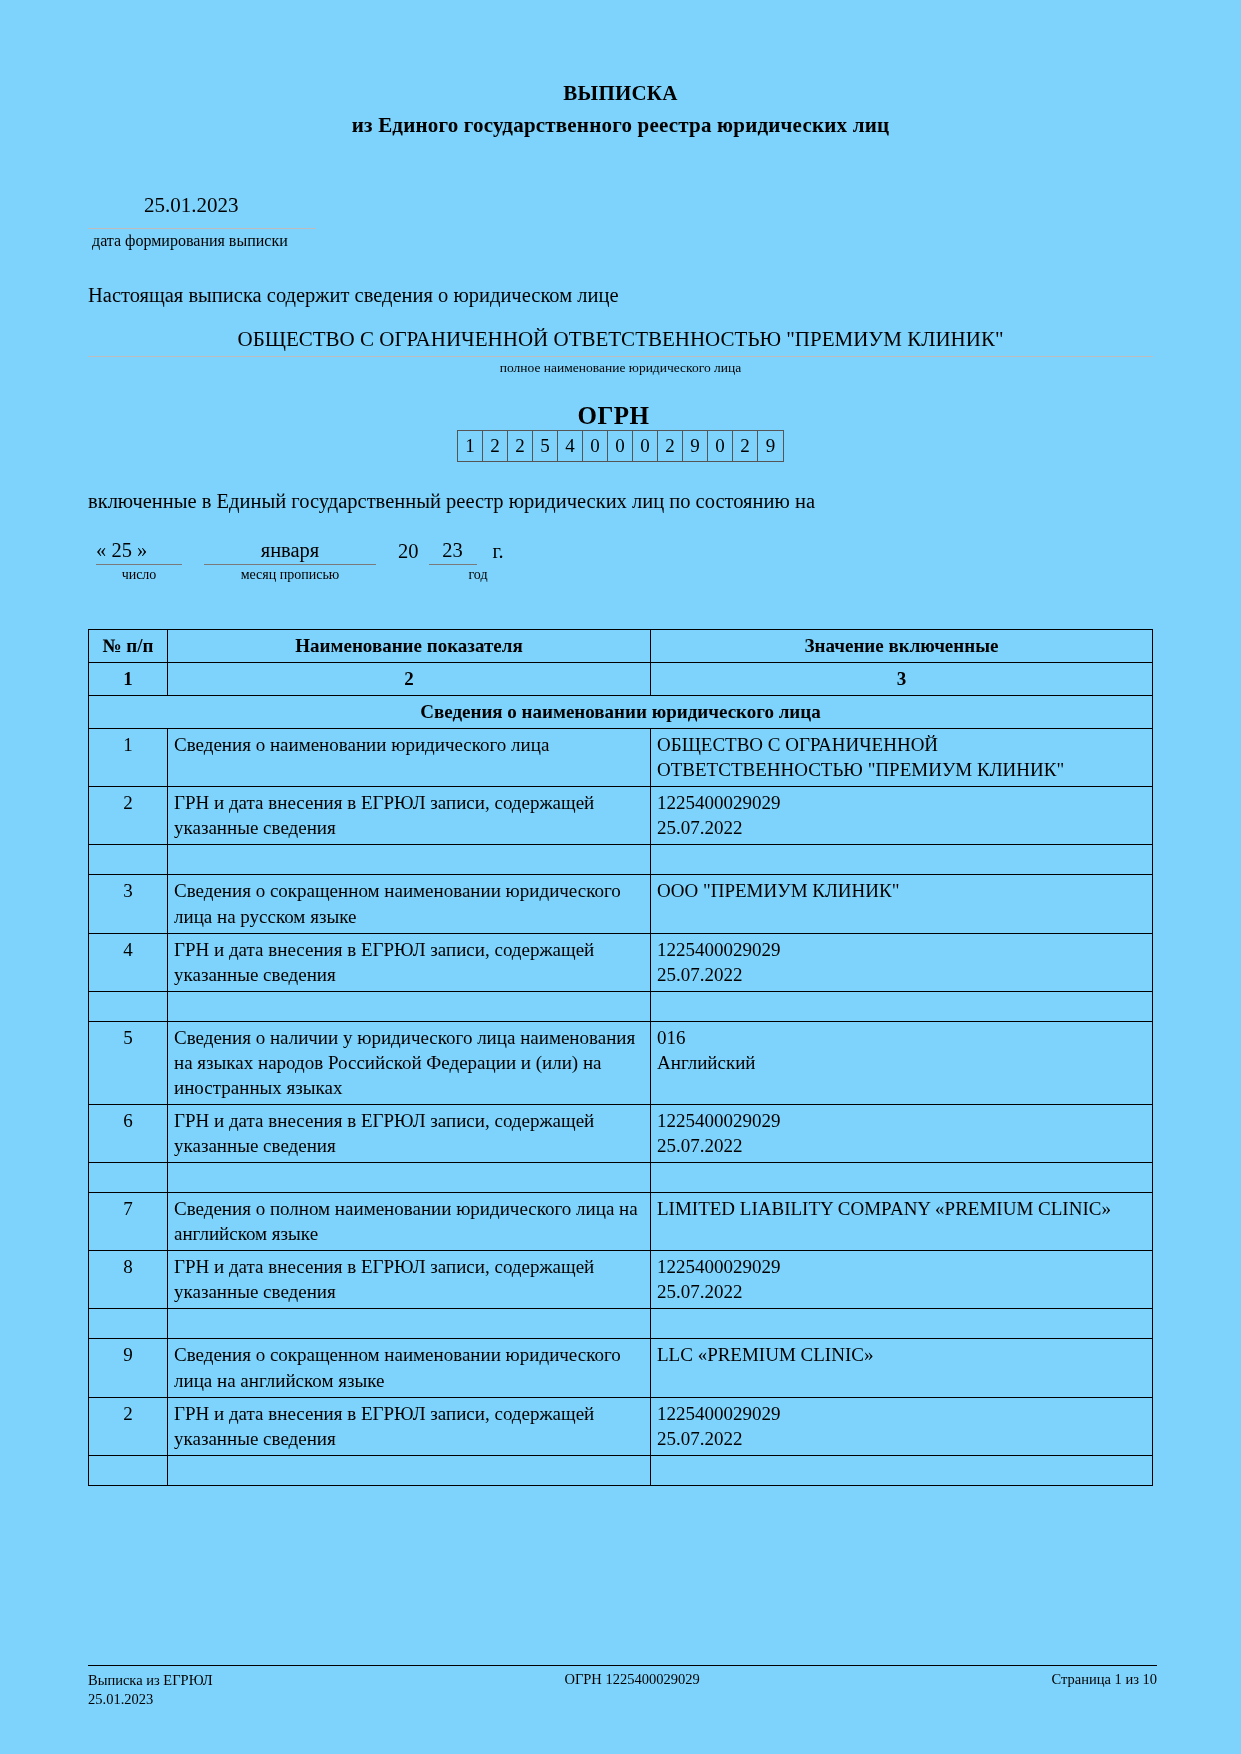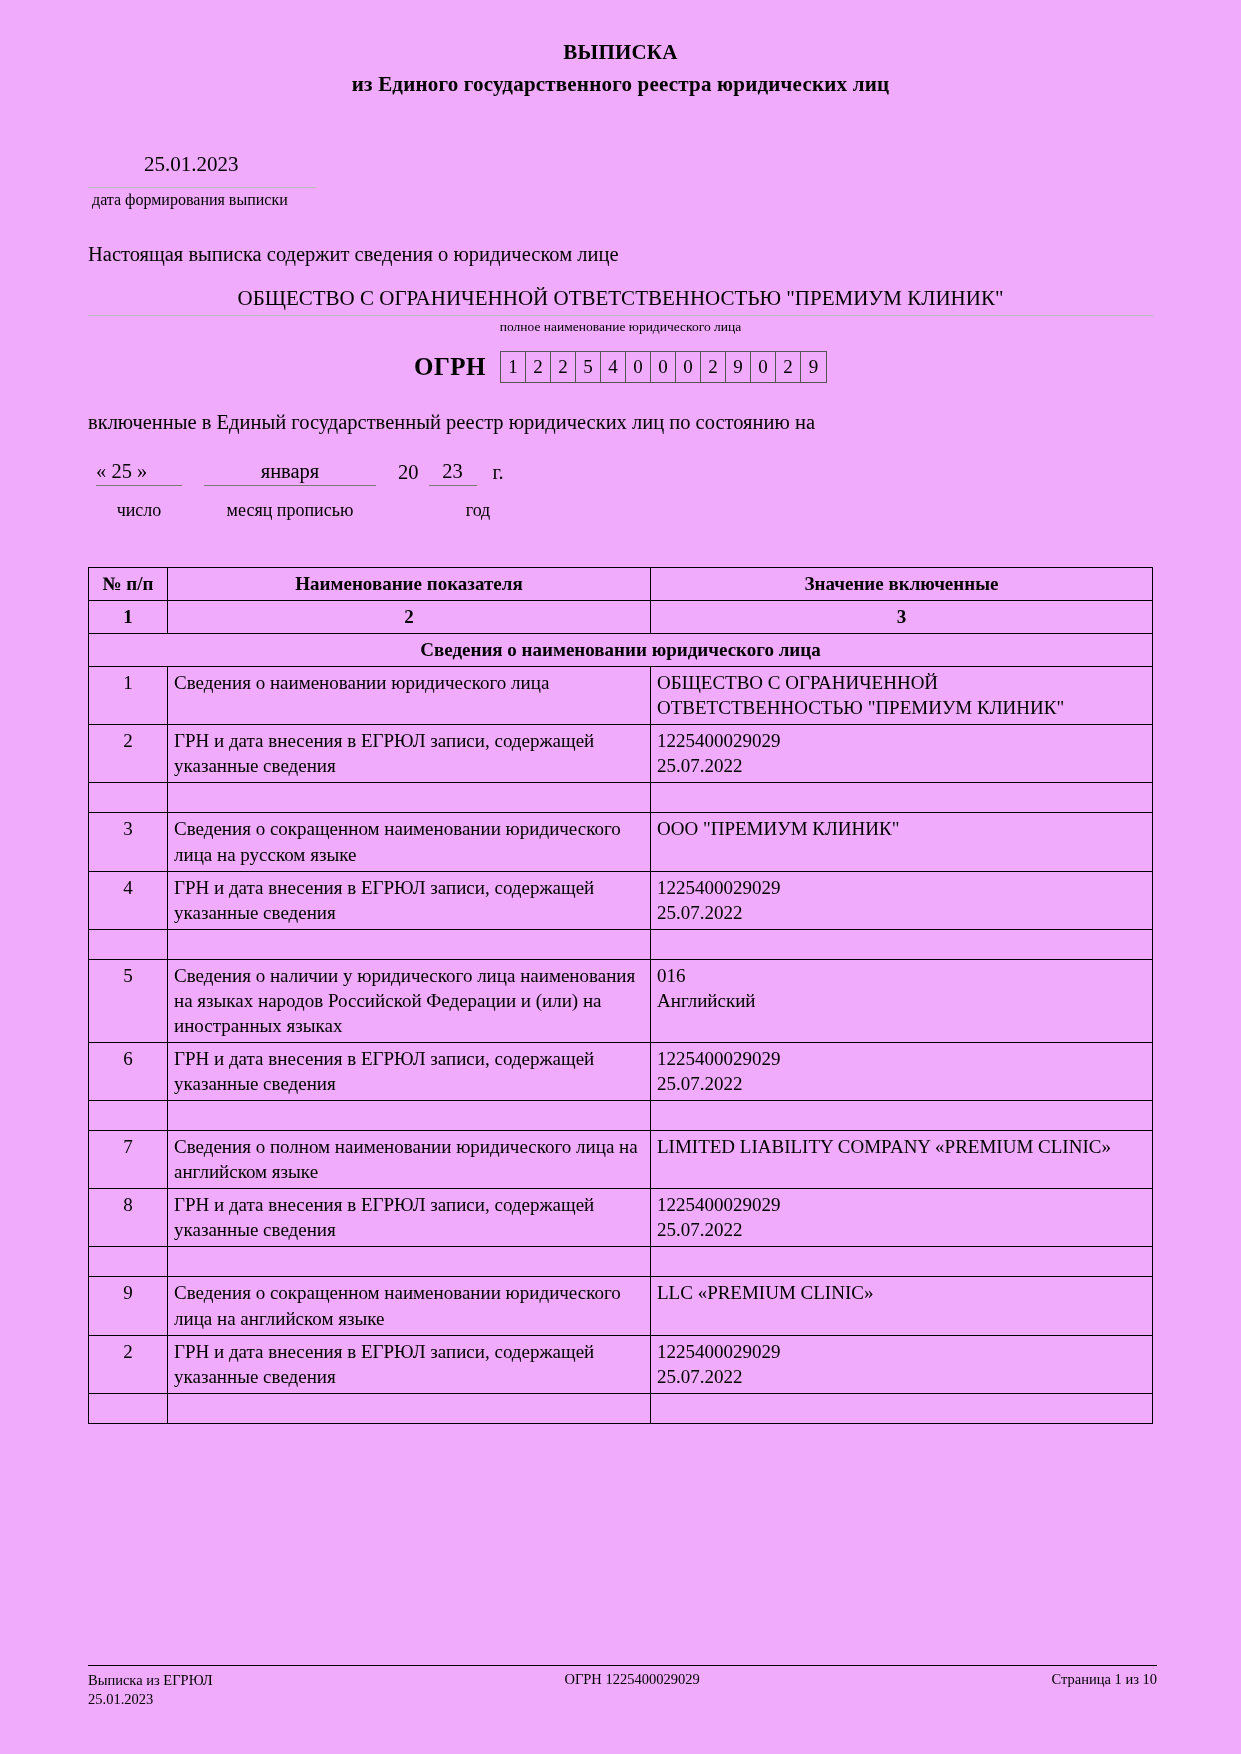--- a/index.html
+++ b/index.html
@@ -9,22 +9,22 @@
   }
   body {
     font-family: "Liberation Serif", serif;
     color: #000000;
   }
   .page {
     width: 1241px;
     height: 1754px;
     position: relative;
     box-sizing: border-box;
-    padding: 37px 88px 40px 88px;
-    background: #f0abfc;
+    padding: 78px 88px 40px 88px;
+    background: #7dd3fc;
     overflow: hidden;
   }
   .title-block {
     text-align: center;
     font-weight: bold;
     font-size: 21px;
     line-height: 1.45;
     letter-spacing: 0.2px;
   }
   .title-line1 { margin-bottom: 2px; }
@@ -68,24 +68,25 @@
     padding-bottom: 4px;
   }
   .fullname-caption {
     display: block;
     text-align: center;
     font-size: 13.5px;
     margin-top: 3px;
   }
 
   .ogrn-row {
-    margin-top: 16px;
+    margin-top: 26px;
     display: flex;
     justify-content: center;
     align-items: center;
+    flex-direction: column;
   }
   .ogrn-label {
     font-weight: bold;
     font-size: 25px;
     margin-right: 14px;
     letter-spacing: 0.5px;
   }
   .ogrn-boxes {
     display: flex;
     border: 1px solid #555;
@@ -136,23 +137,23 @@
     border-bottom: 1px solid #7a7a7a;
     padding-bottom: 2px;
     margin-left: 10px;
   }
   .asof-g {
     margin-left: 16px;
     padding-bottom: 2px;
   }
   .asof-captions {
     display: flex;
-    font-size: 18px;
+    font-size: 14px;
     padding-left: 8px;
-    margin-top: 14px;
+    margin-top: 2px;
   }
   .cap-day { width: 86px; text-align: center; }
   .cap-month { width: 172px; text-align: center; margin-left: 22px; }
   .cap-year { width: 48px; text-align: center; margin-left: 78px; }
 
   table.egrul {
     margin-top: 46px;
     border-collapse: collapse;
     width: 100%;
     font-size: 19px;

